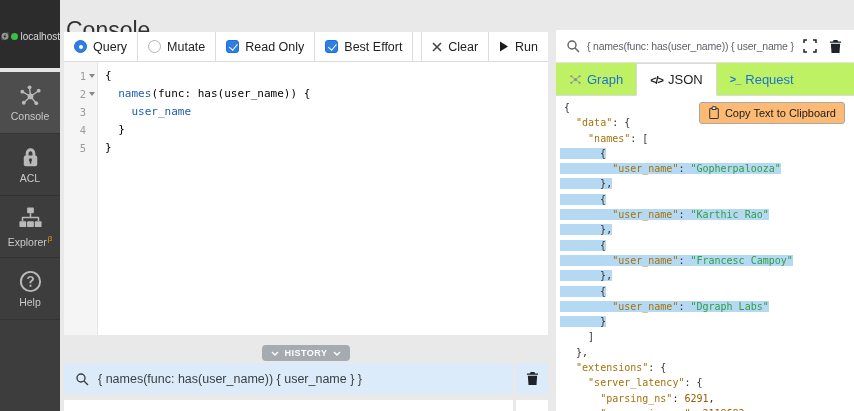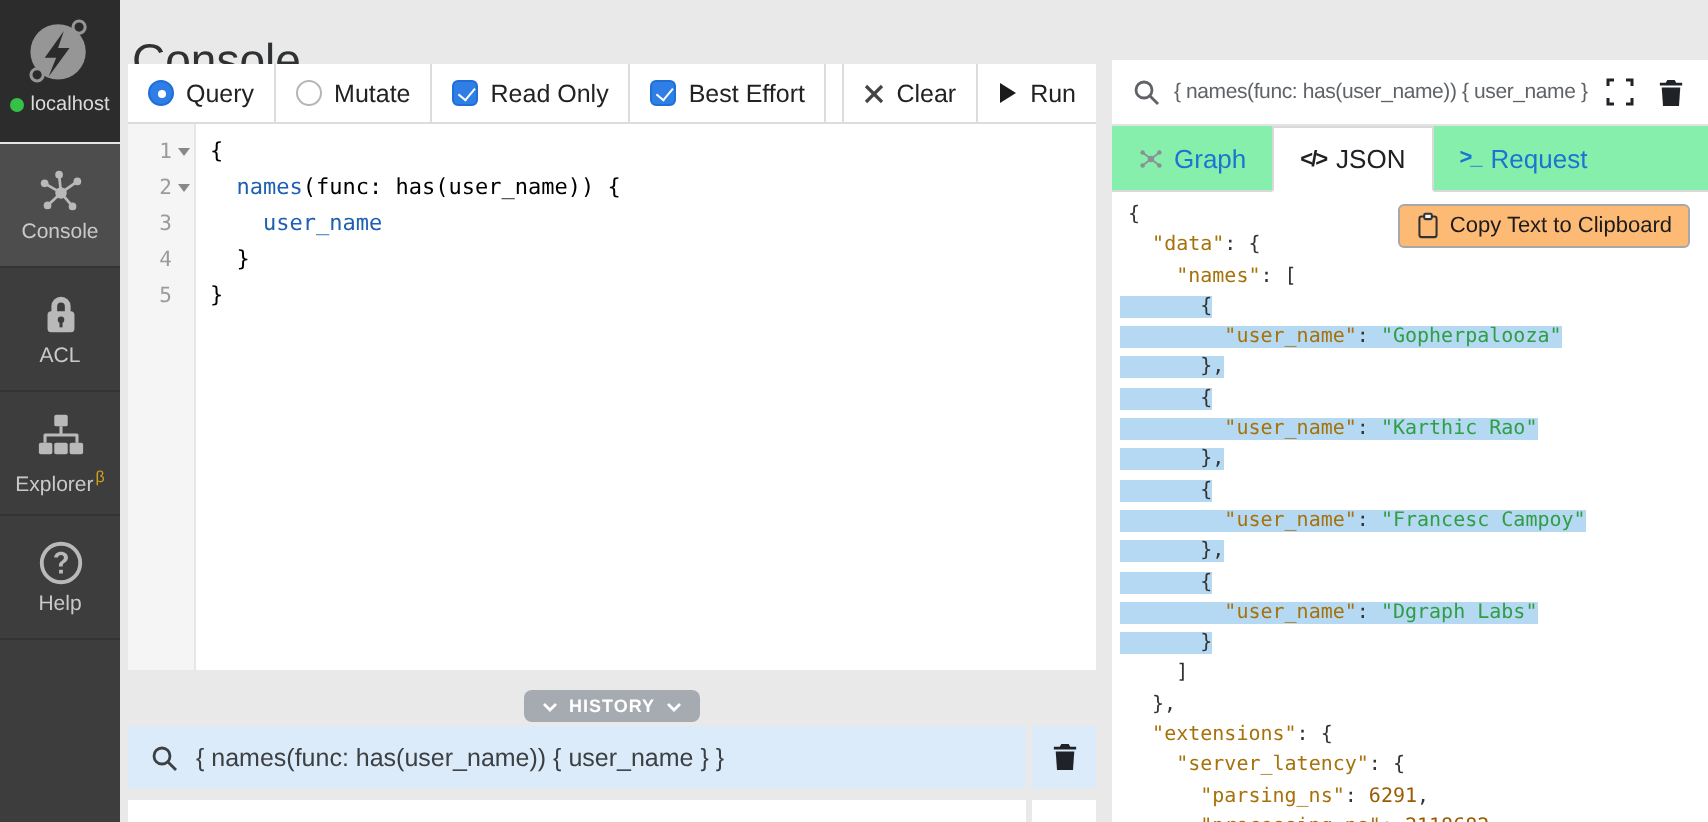--- a/index.html
+++ b/index.html
@@ -1,21 +1,21 @@
 <!DOCTYPE html>
 <html><head>
 <meta charset="utf-8">
 <style>
   html,body{margin:0;padding:0;background:#e9e9e9;}
   .screen{position:relative;width:854px;height:411px;background:#e9e9e9;overflow:hidden;
           font-family:"Liberation Sans",sans-serif;-webkit-font-smoothing:antialiased;}
 
   
   .sidebar{position:absolute;left:0;top:0;width:60px;height:411px;background:#3d3d3d;z-index:5;}
-  .server{height:72px;background:#2c2c2c;border-bottom:1px solid #e5e5e5;display:flex;flex-direction:column;
+  .server{height:72px;background:#2c2c2c;border-bottom:4px solid #e5e5e5;display:flex;flex-direction:row;
           align-items:center;justify-content:flex-start;padding-top:4px;box-sizing:border-box;}
   .server svg{width:42px;height:42px;}
   .server-label{display:flex;align-items:center;gap:3px;margin-top:1px;font-size:10px;color:#dcdcdc;}
   .status-dot{width:7px;height:7px;border-radius:50%;background:#35c148;}
   .nav-item{height:62px;border-bottom:1px solid #333333;display:flex;flex-direction:column;align-items:center;
             justify-content:center;gap:3px;box-sizing:border-box;cursor:pointer;}
   .nav-item.active{background:#4d4d4d;}
   .nav-item svg{width:25px;height:25px;}
   .nav-label{font-size:10.5px;color:#c9c9c9;line-height:11px;}
   .beta{font-size:8px;color:#d4a017;vertical-align:super;margin-left:1px;}
@@ -64,21 +64,21 @@
   .next-item{position:absolute;top:368px;left:0;right:0;bottom:0;display:flex;}
   .next-main{flex:1;background:#fff;}
   .next-trash{width:32px;margin-left:3px;background:#fff;}
 
   
   .right-panel{position:absolute;left:556px;top:30px;right:0;bottom:0;background:#fff;}
   .result-search{height:33px;border-bottom:1px solid #e3e3e3;display:flex;align-items:center;
         padding:0 10px;gap:7px;box-sizing:border-box;background:#fff;}
   .result-query{flex:1;font-size:10.5px;letter-spacing:-0.2px;color:#5f6368;white-space:nowrap;overflow:hidden;}
   .icon-btn{flex:none;width:18px;height:18px;display:flex;align-items:center;justify-content:center;cursor:pointer;}
-  .tabs{height:33px;background:#86efac;border-bottom:1px solid #d9d9d9;display:flex;box-sizing:border-box;}
+  .tabs{height:33px;background:#bef264;border-bottom:1px solid #d9d9d9;display:flex;box-sizing:border-box;}
   .tab{display:flex;align-items:center;gap:5px;padding:0 13px;font-size:13px;color:#1b74d1;cursor:pointer;}
   .tab .tab-glyph{font-weight:bold;font-size:11px;letter-spacing:-1px;}
   .tab.active{background:#fff;border:1px solid #d9d9d9;border-bottom:1px solid #fff;margin-bottom:-1px;color:#202124;}
   .tab.active .tab-glyph{color:#202124;}
   .json-view{position:absolute;top:66px;left:0;right:0;bottom:0;background:#fff;overflow:hidden;
         font-family:"DejaVu Sans Mono",monospace;font-size:10px;line-height:15.3px;color:#333;
         padding:4px 0 0 8px;}
   .json-line .txt{white-space:pre;}
   .json-line.hl .txt{background:#b5d9f2;box-shadow:-4px 0 0 #b5d9f2;}
   .tok-key{color:#a6720b;}

